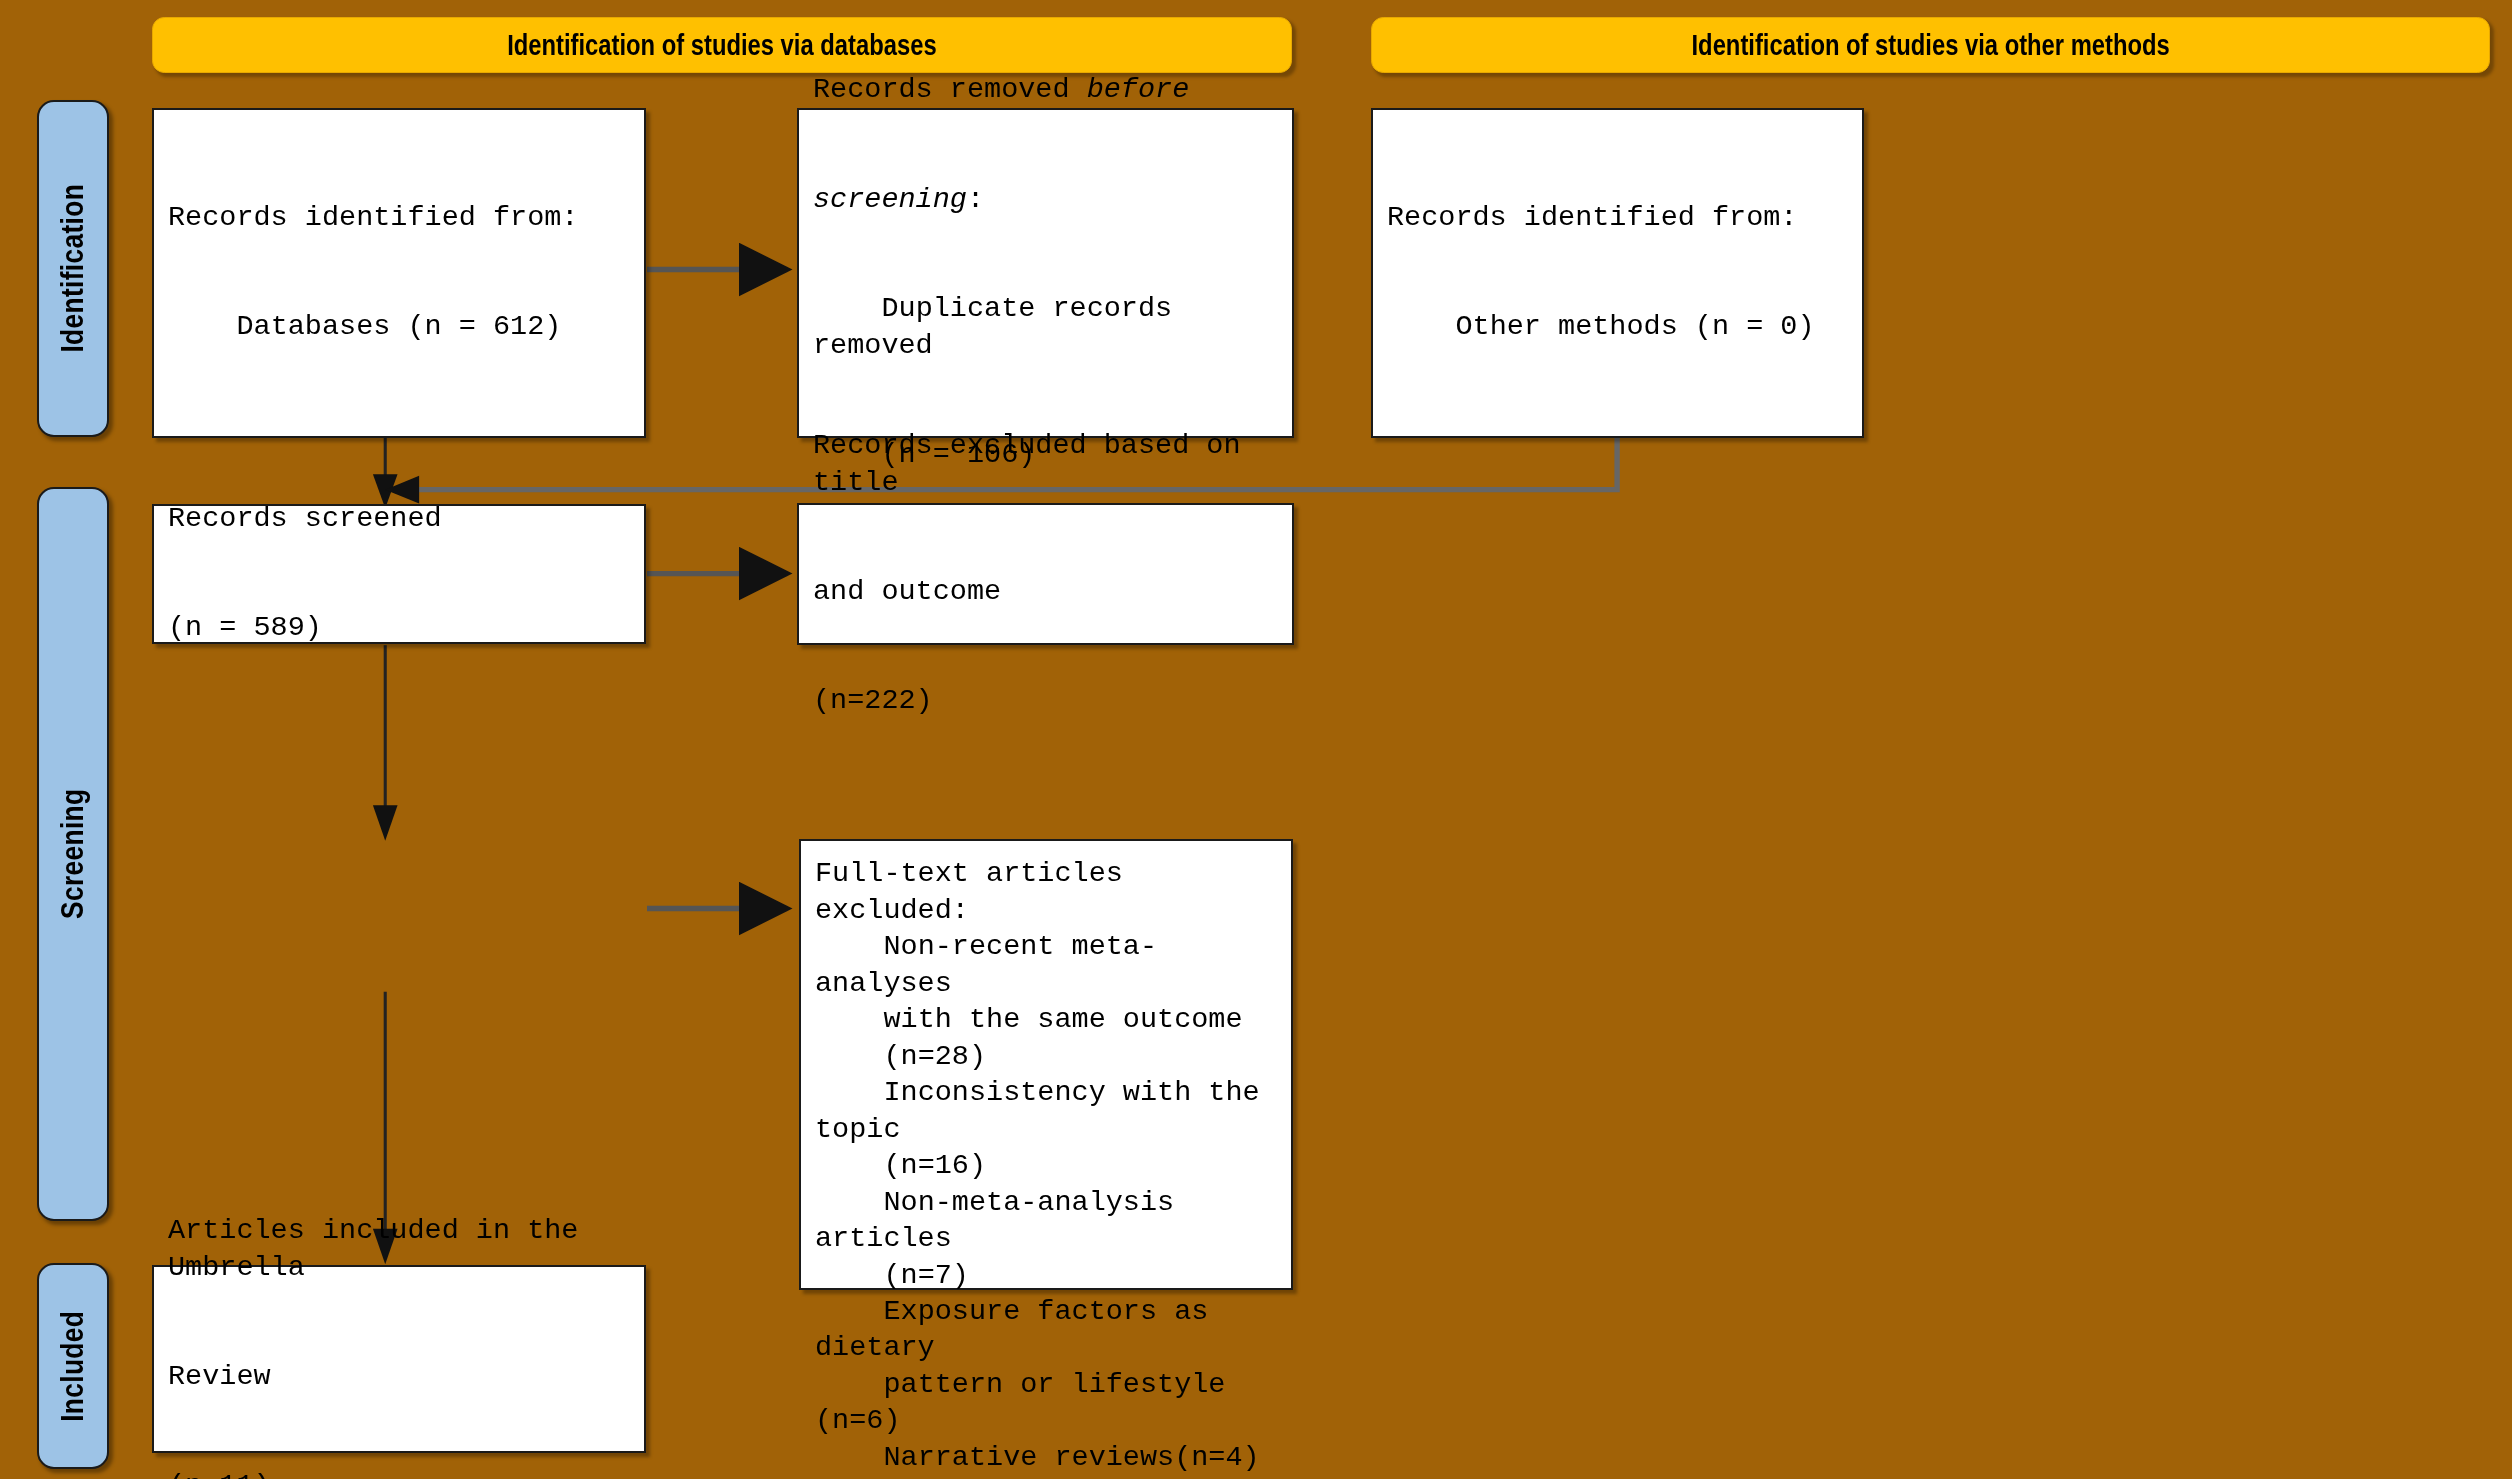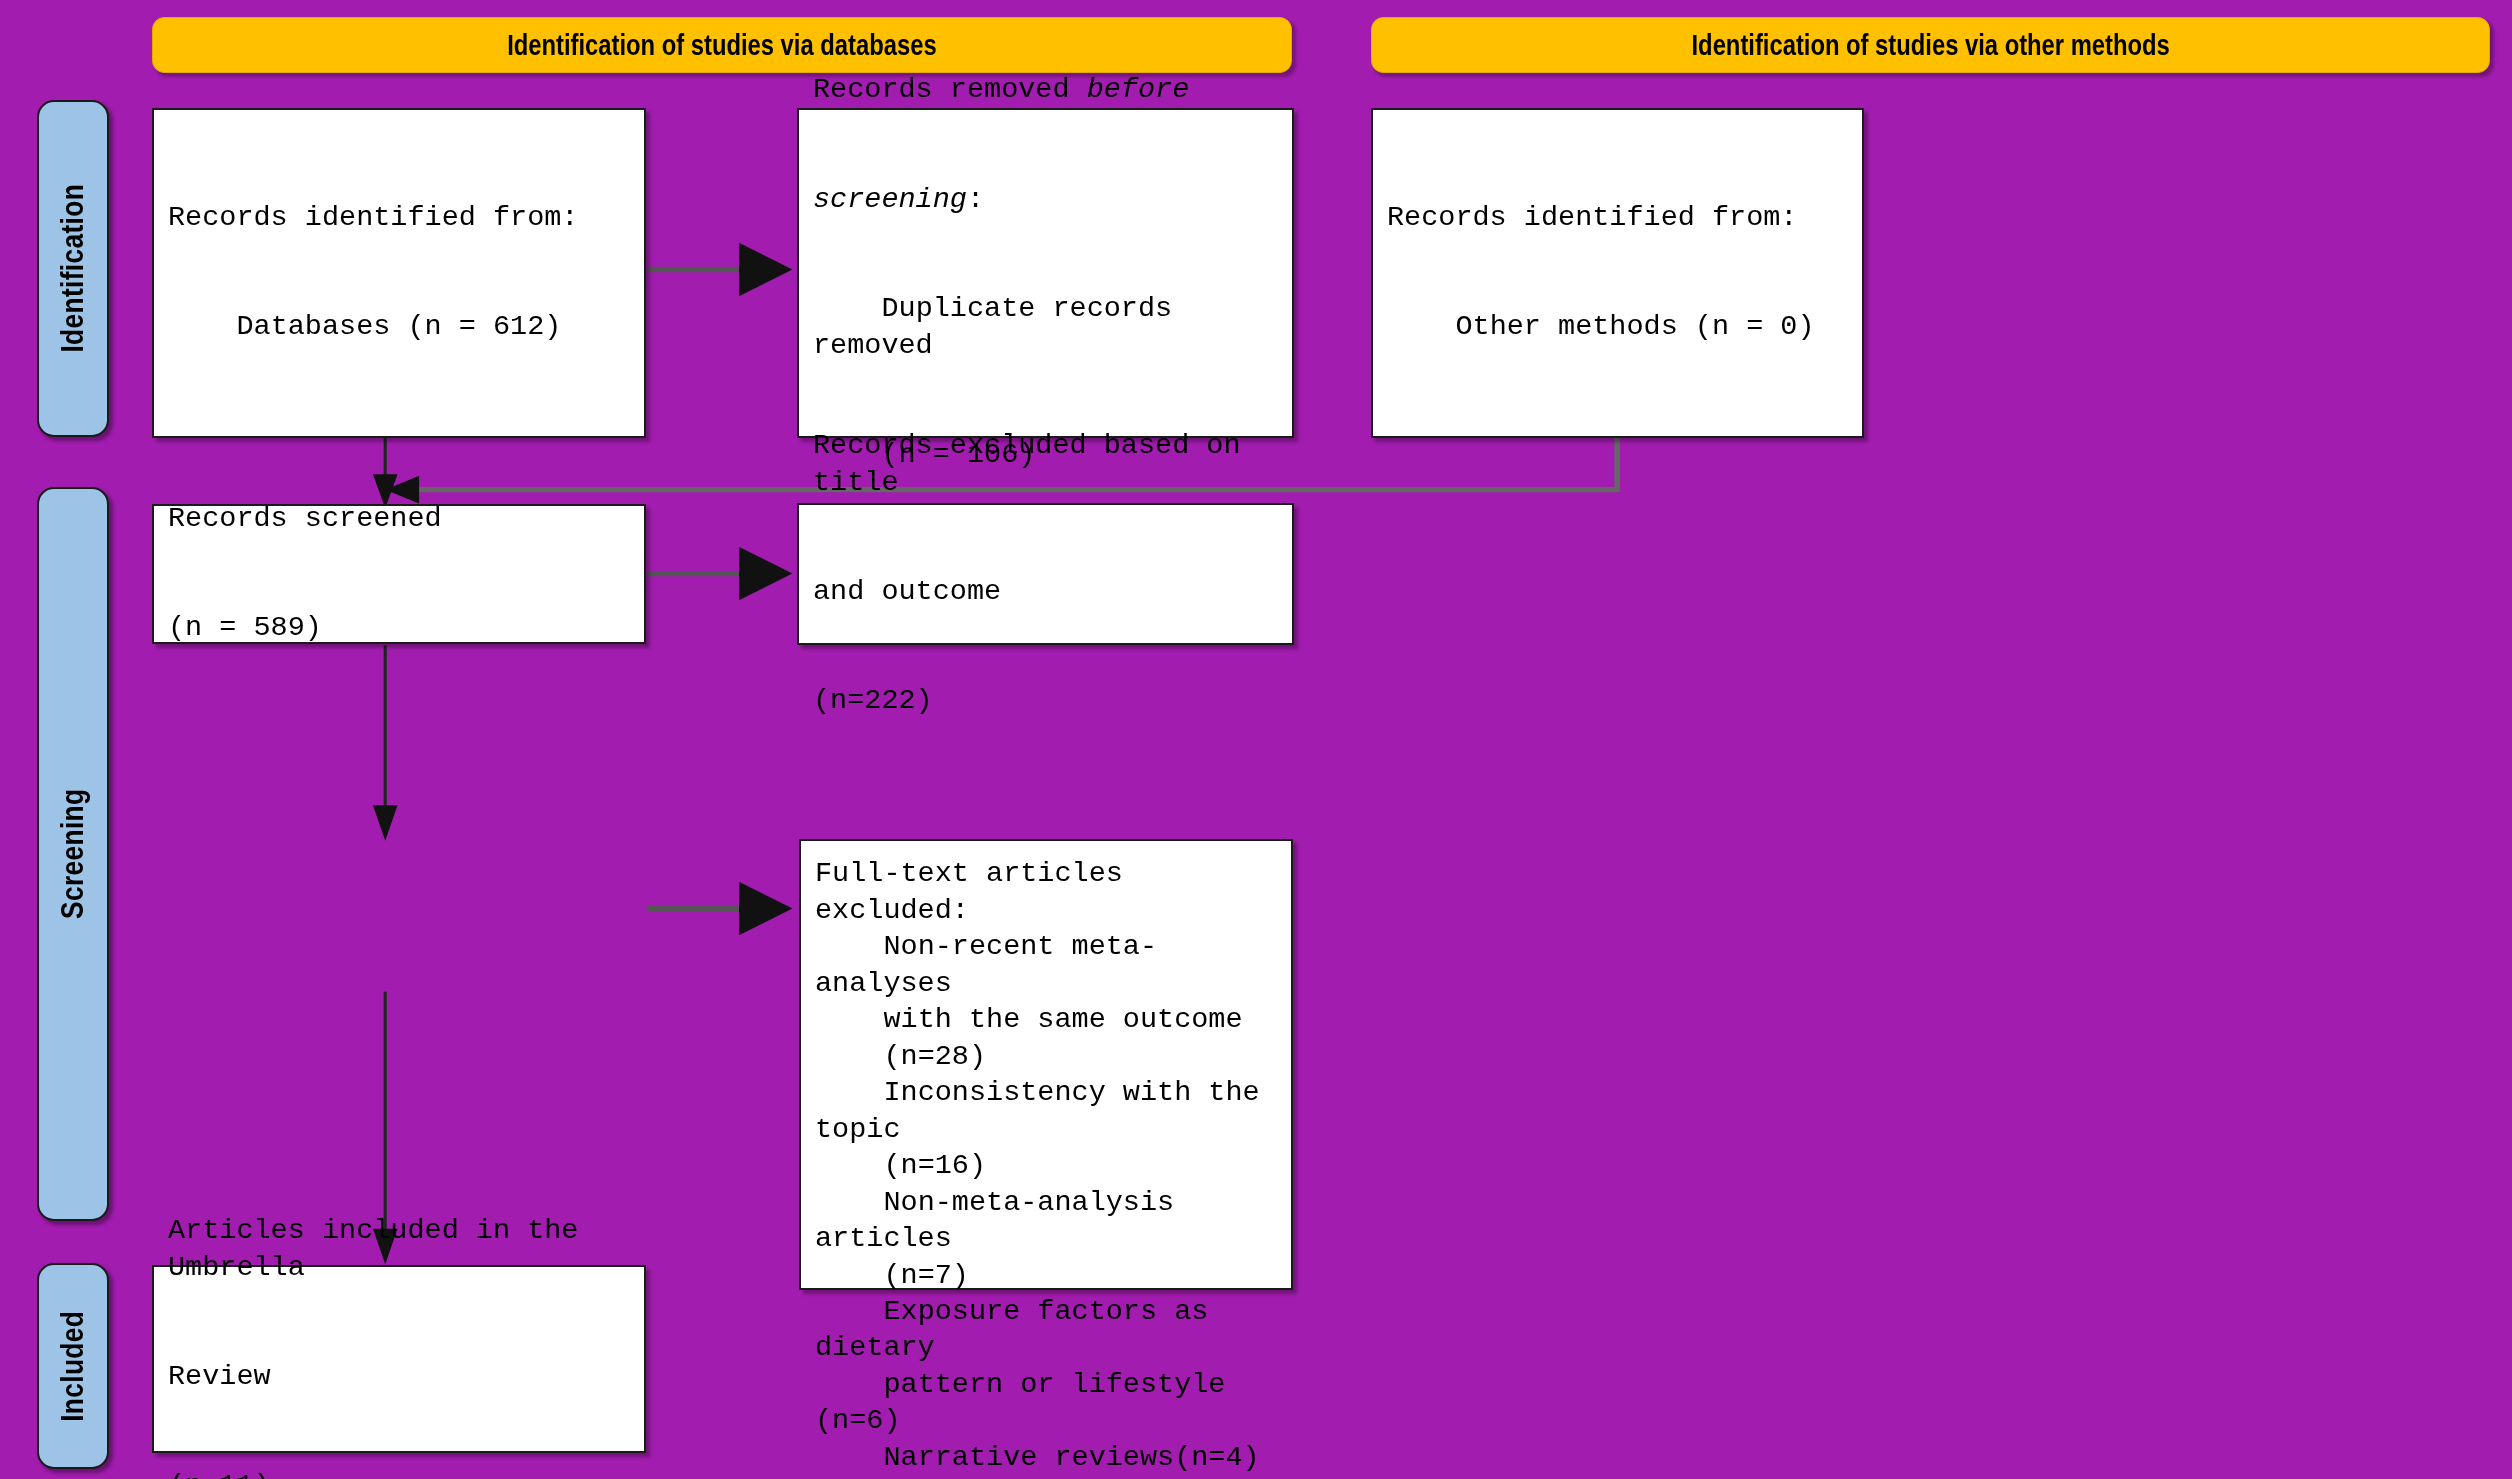--- a/index.html
+++ b/index.html
@@ -7,21 +7,21 @@
     padding: 0;
     background: #ffffff;
   }
   body {
     font-family: "Liberation Sans", sans-serif;
   }
   #diagram {
     position: relative;
     width: 2512px;
     height: 1479px;
-    background: #a21caf;
+    background: #a16207;
     overflow: hidden;
   }
   
   .banner {
     position: absolute;
     background: #FFC000;
     border: 1.5px solid #E8A800;
     border-radius: 12.3px;
     box-shadow: 3.1px 3.9px 3.1px rgba(0,0,0,0.28);
     display: flex;

